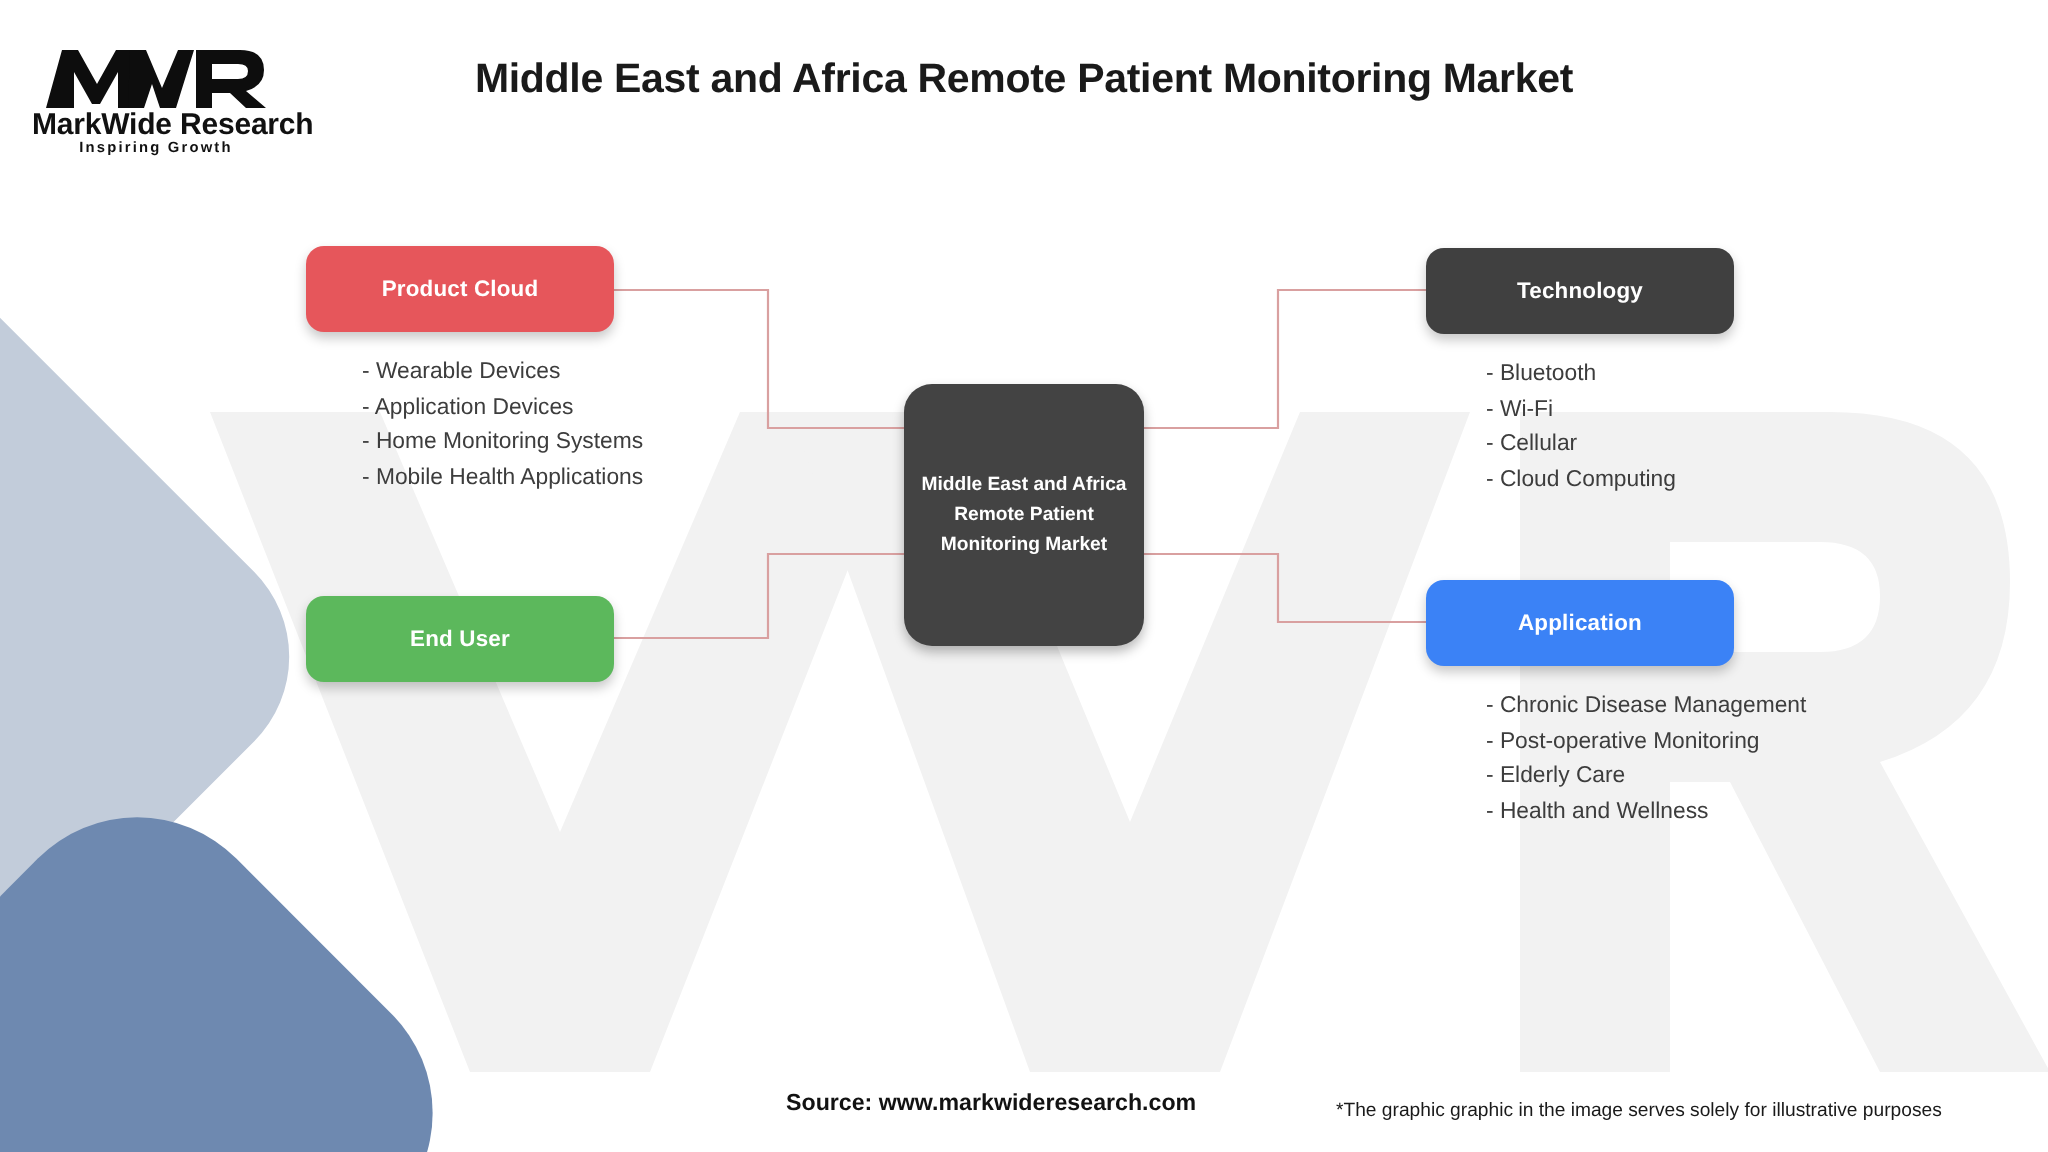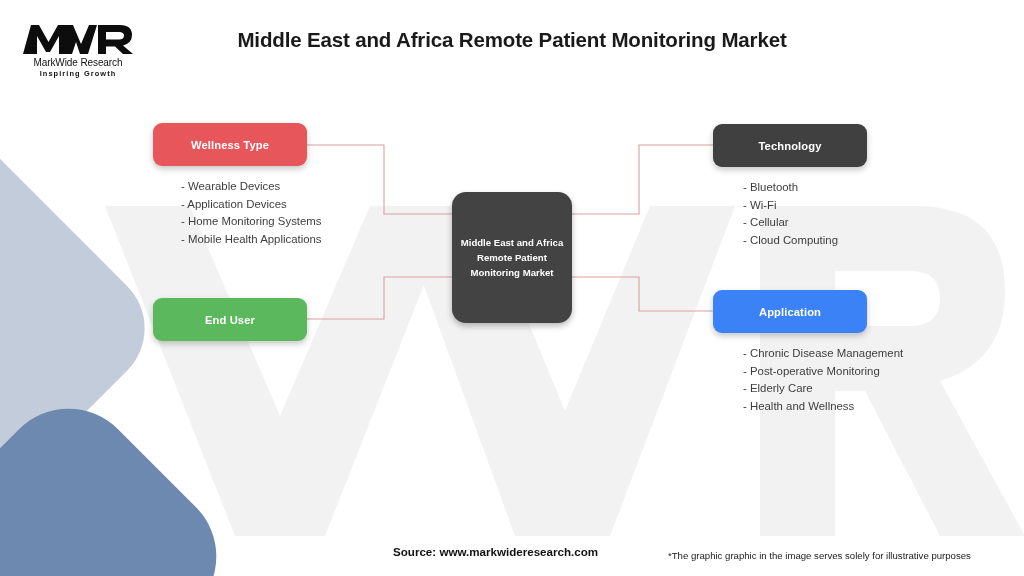--- a/index.html
+++ b/index.html
@@ -66,22 +66,22 @@
     position: absolute;
     left: 16px;
     top: 22px;
     width: 124px;
     height: 62px;
     z-index: 5;
     text-align: center;
   }
   .logo-mark { width: 112px; height: 34px; display:block; margin: 0 auto; }
   .logo-name {
-    font-size: 10px;
-    font-weight: normal;
+    font-size: 15px;
+    font-weight: bold;
     color: #111111;
     letter-spacing: -0.1px;
     line-height: 12px;
     margin-top: 1px;
     white-space: nowrap;
   }
   .logo-tag {
     font-size: 7.4px;
     font-weight: bold;
     color: #111111;
@@ -240,21 +240,21 @@
       </g>
     </svg>
   </div>
 
   <div class="center-node">
     <div class="center-node-label">Middle East and Africa Remote Patient Monitoring Market</div>
   </div>
 
   <div class="branch" id="branch-product-type">
     <div class="pill" style="background:#e6565b;">
-      <span class="pill-label">Wellness Type</span>
+      <span class="pill-label">Product Cloud</span>
     </div>
     <div class="items">
       <div class="item">- Wearable Devices</div>
       <div class="item">- Application Devices</div>
       <div class="item">- Home Monitoring Systems</div>
       <div class="item">- Mobile Health Applications</div>
     </div>
   </div>
 
   <div class="branch" id="branch-end-user">

